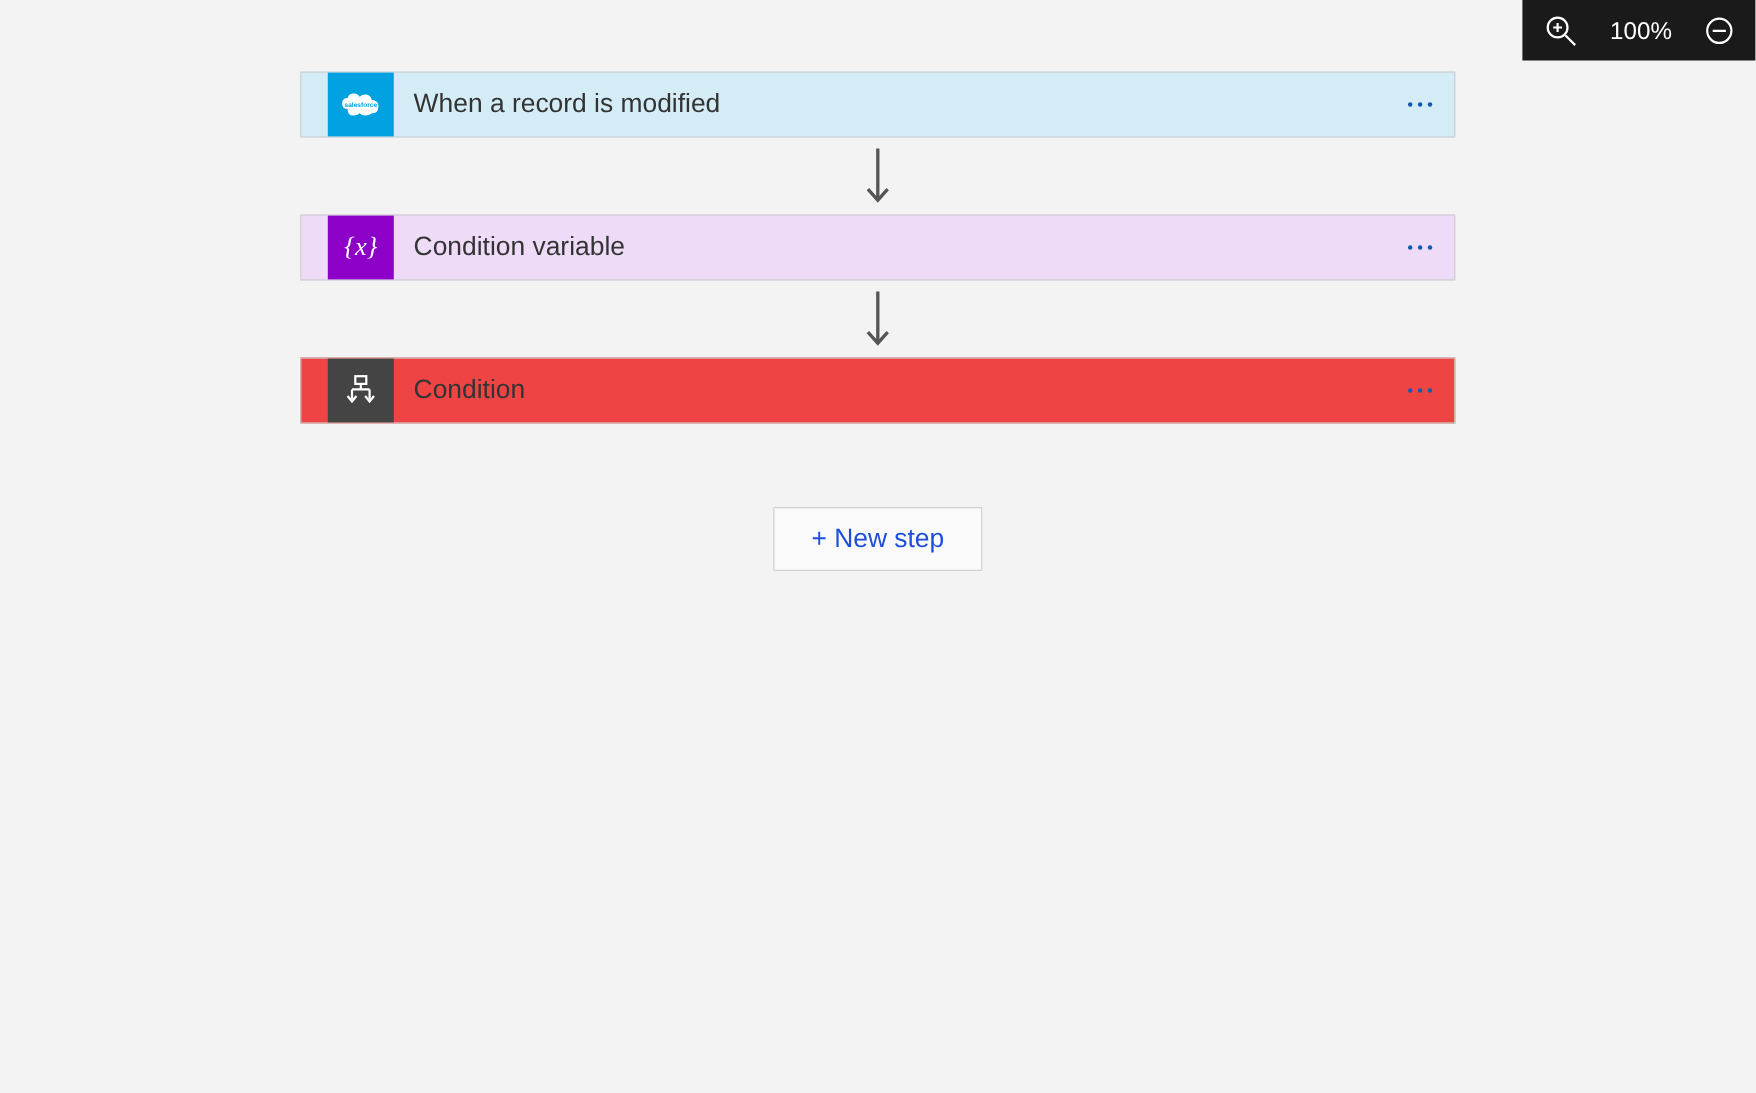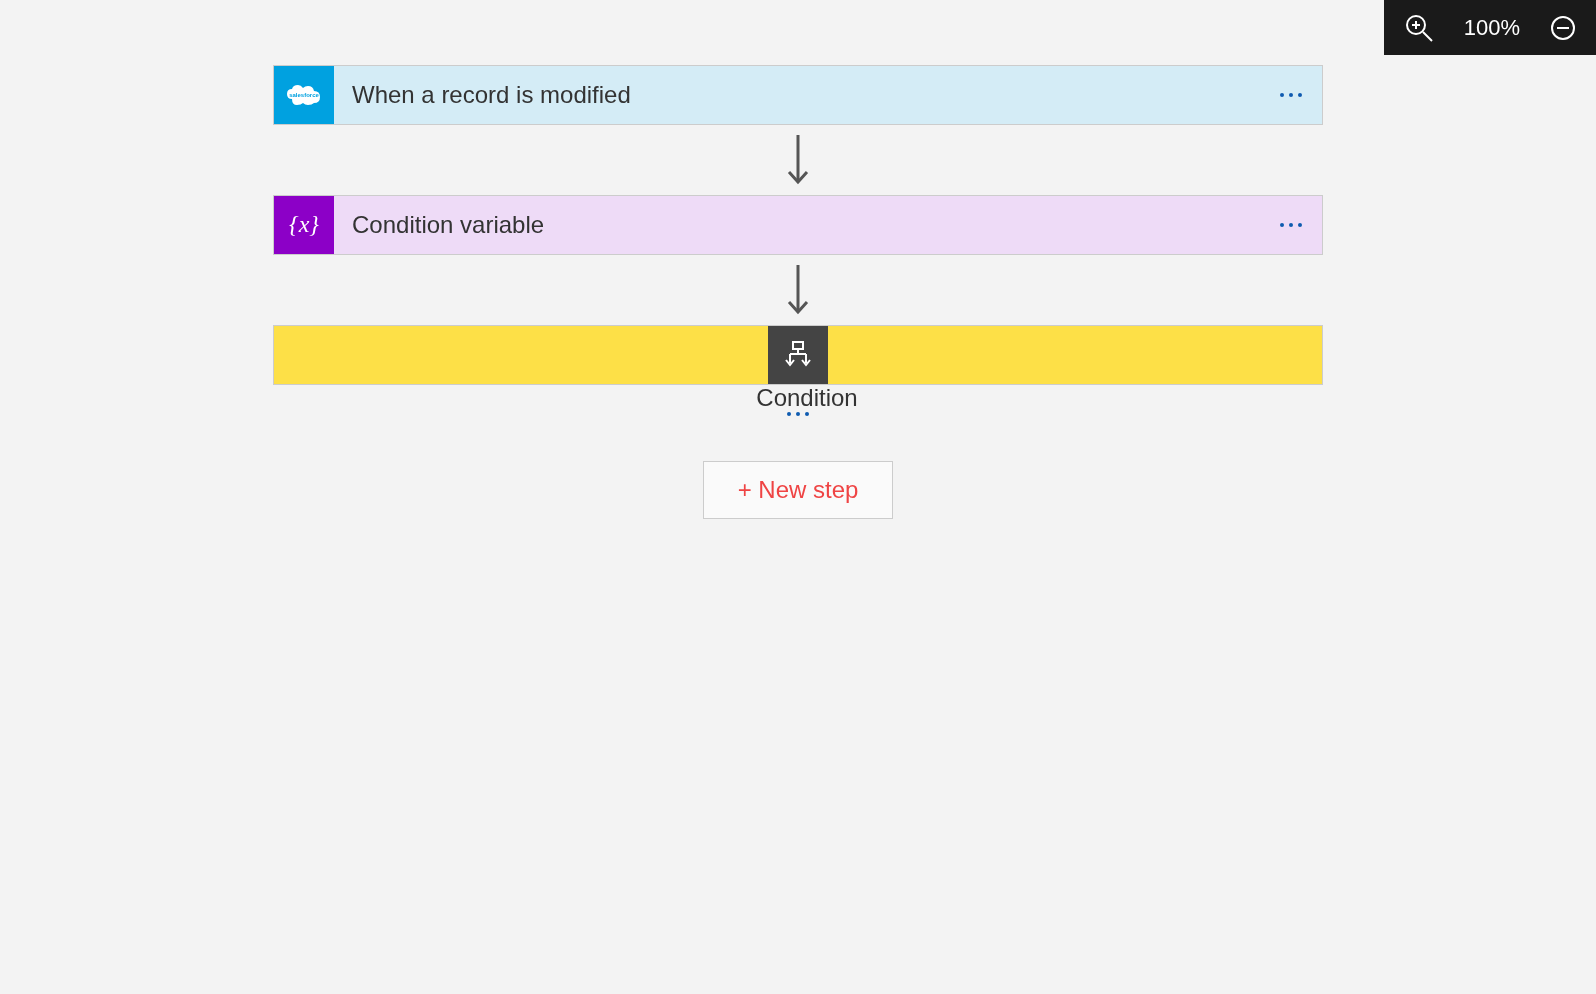--- a/index.html
+++ b/index.html
@@ -45,20 +45,21 @@
       flex-direction: column;
       align-items: center;
     }
     .step-card {
       width: 100%;
       height: 60px;
       display: flex;
       align-items: center;
       border: 1px solid #ccc;
       cursor: pointer;
+      padding-left: 24px;
     }
     .step-icon-box {
       width: 60px;
       height: 100%;
       display: flex;
       align-items: center;
       justify-content: center;
       flex-shrink: 0;
     }
     .step-title {
@@ -85,38 +86,37 @@
     .step-trigger .step-icon-box {
       background: #00a1e0;
     }
     .step-variable {
       background: #eedbf7;
     }
     .step-variable .step-icon-box {
       background: #8c00c7;
     }
     .step-condition {
-      background: #fde047;
-      flex-direction: column;
+      background: #ef4444;
     }
     .step-condition .step-icon-box {
       background: #444;
     }
     .arrow {
       height: 70px;
       display: flex;
       align-items: center;
       justify-content: center;
     }
     .new-step-button {
       margin-top: 76px;
       padding: 14px 34px;
       background: #fafafa;
       border: 1px solid #ccc;
-      color: #ef4444;
+      color: #1d4ed8;
       font-size: 24px;
       cursor: pointer;
       font-family: inherit;
     }
   </style>
 </head>
 <body>
 
 <div class="zoom-toolbar">
   <span class="zoom-icon">

